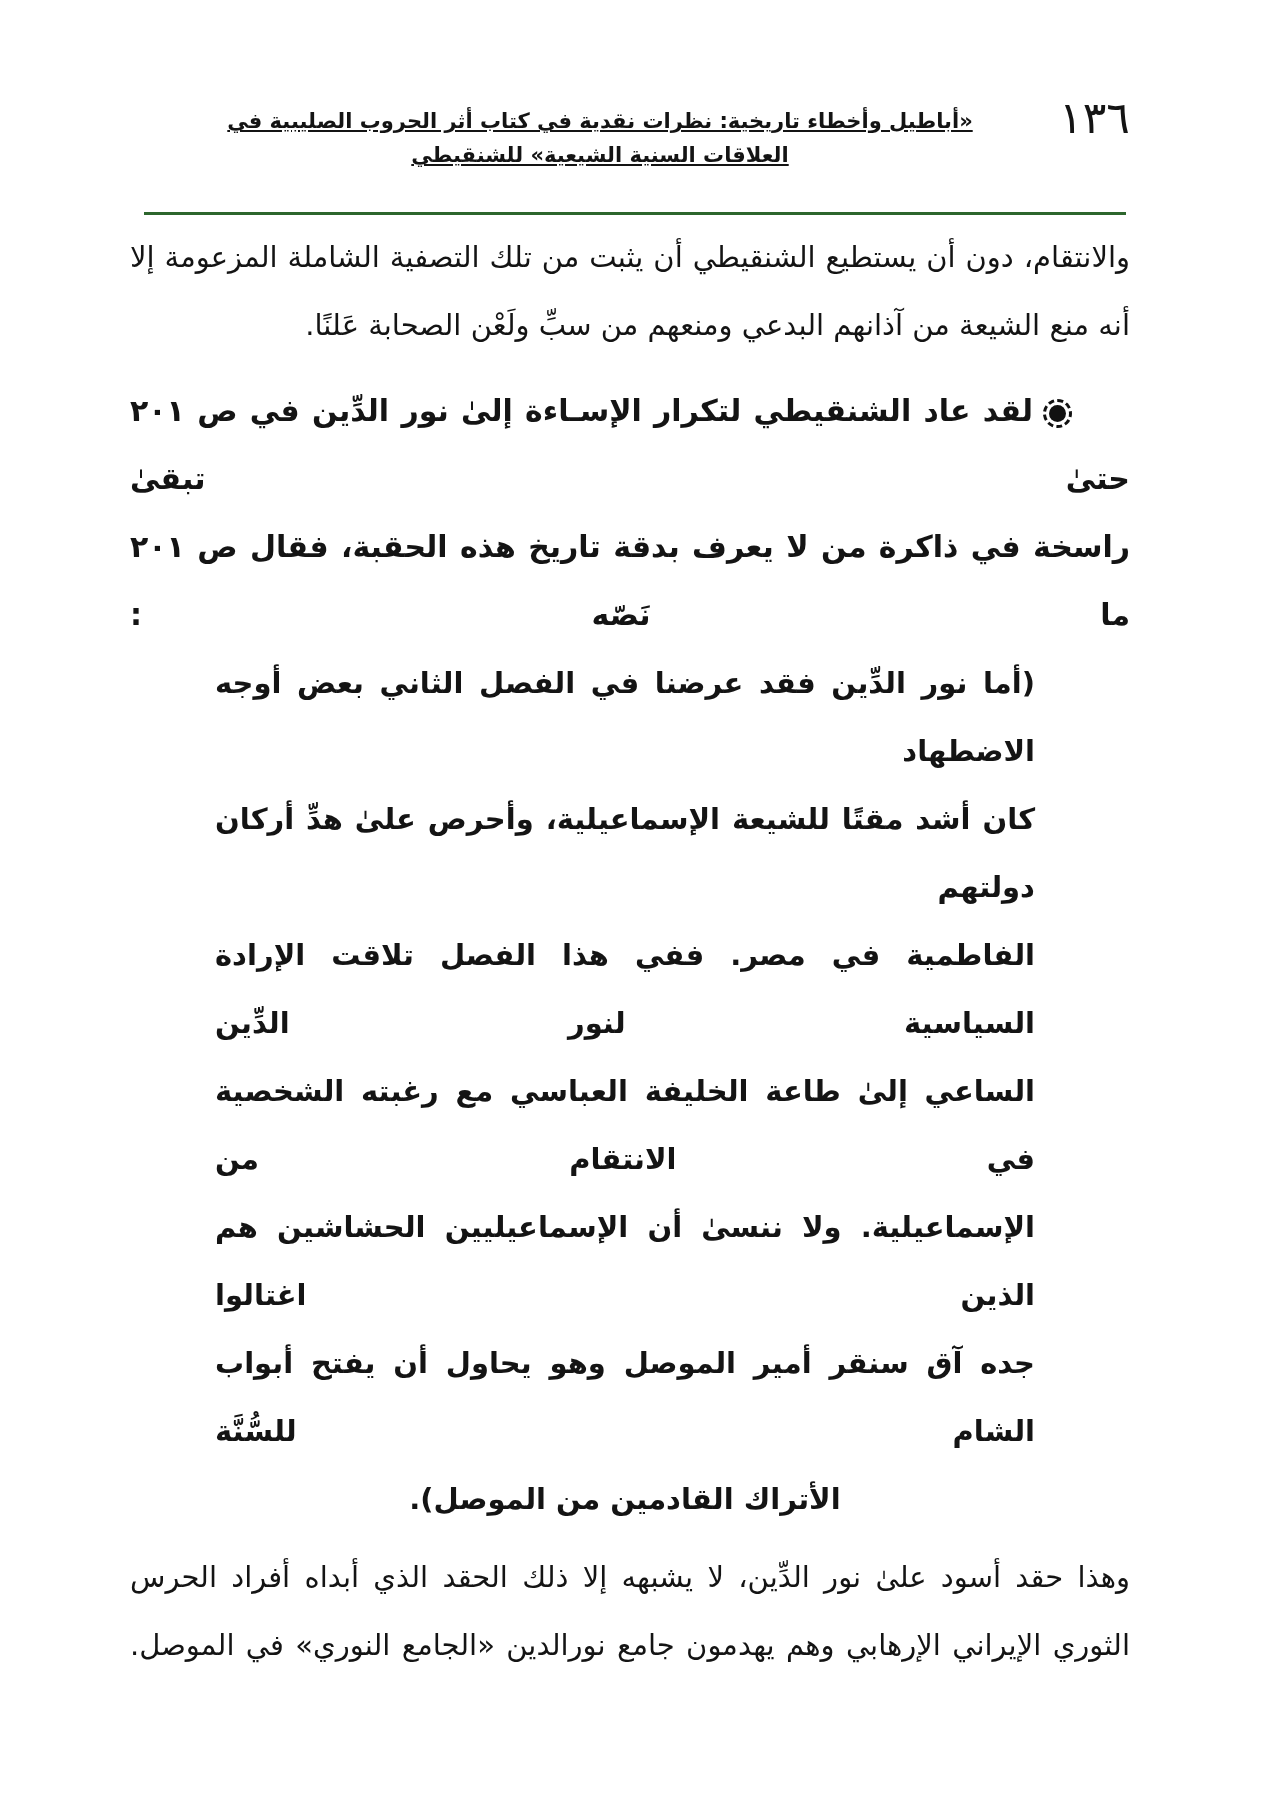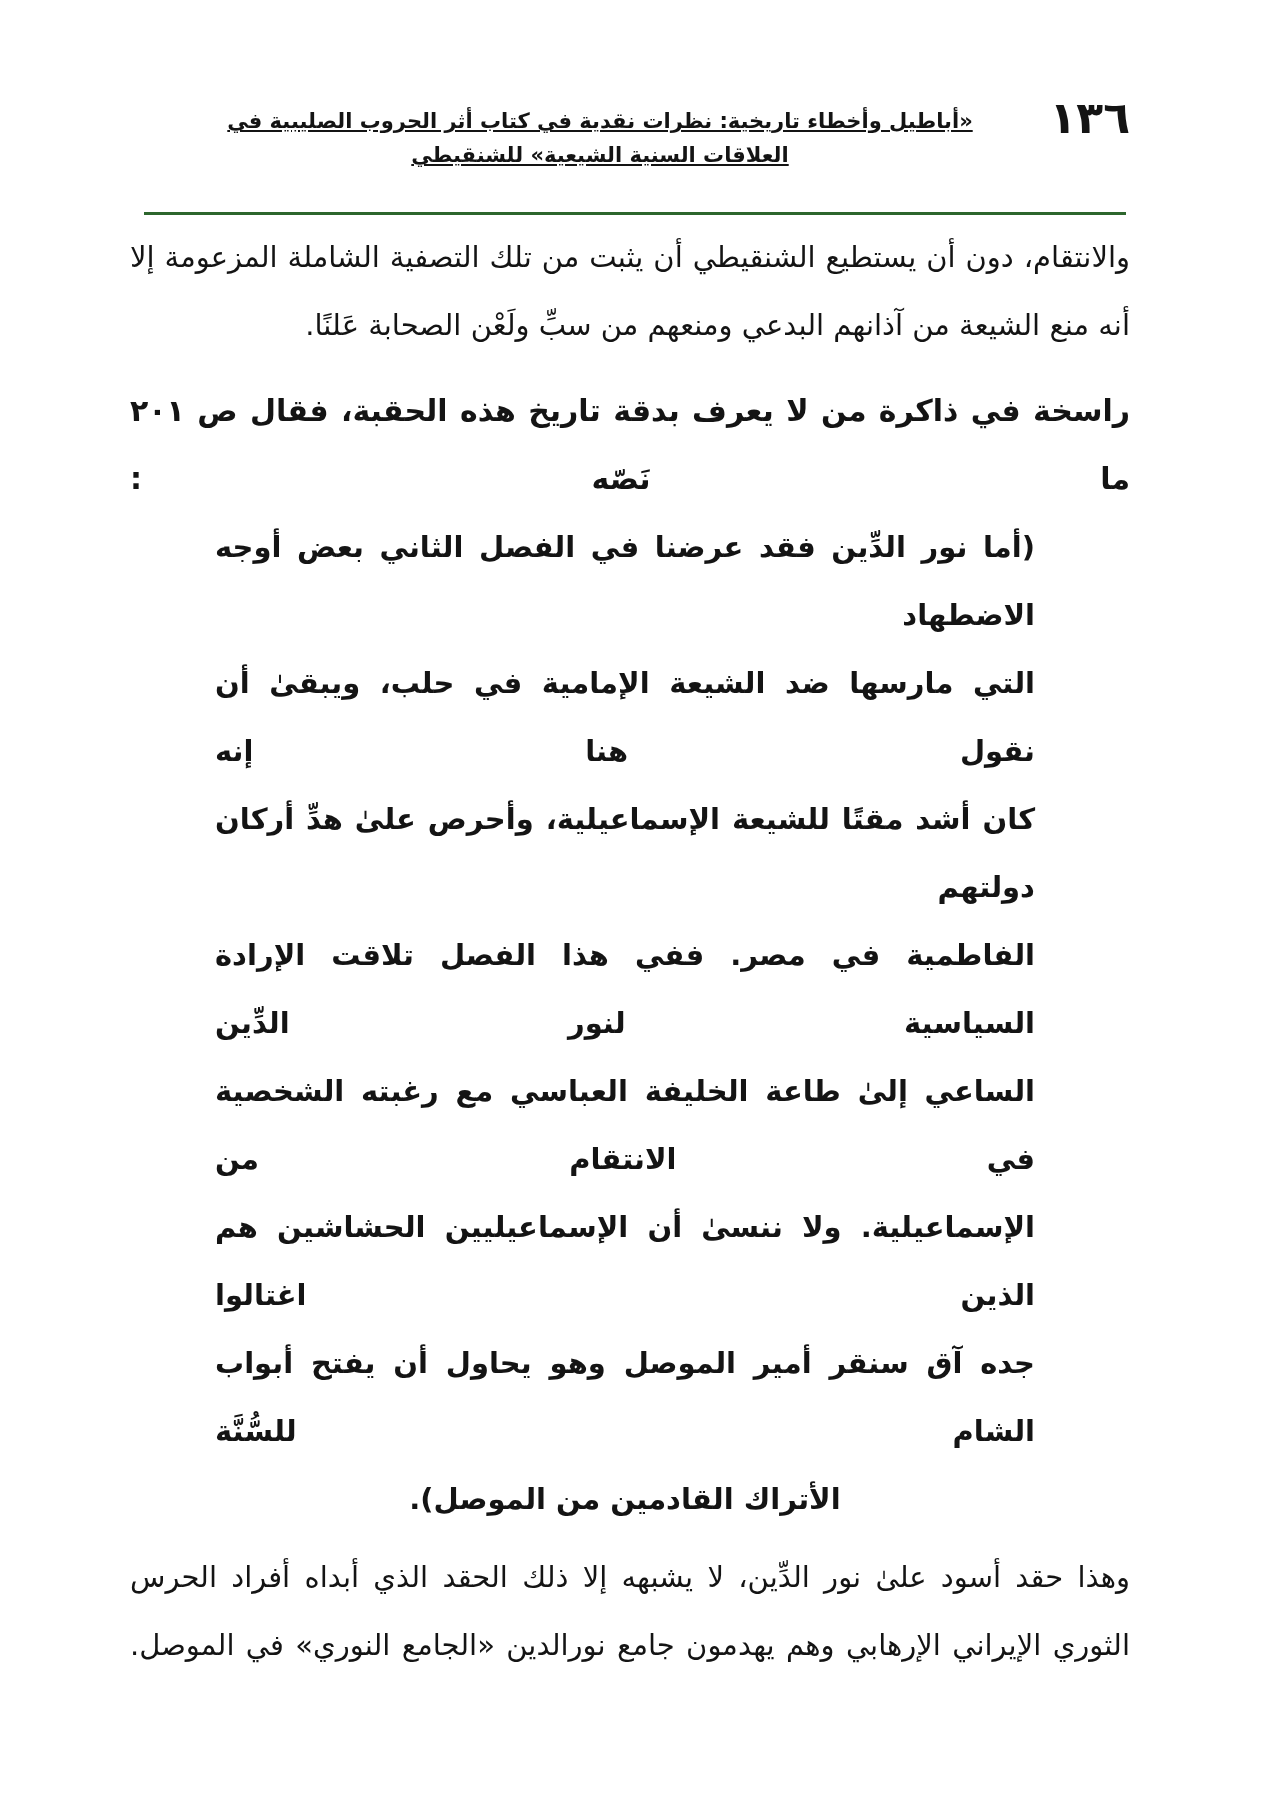--- a/index.html
+++ b/index.html
@@ -18,21 +18,21 @@
   .header-title{
     text-align:center;
     font-size:21px;font-weight:bold;
     line-height:34px;
     padding:0 120px 0 60px;
     text-decoration:underline;
   }
   .page-number{
     position:absolute;
     top:88px;right:0;
-    font-size:44px;font-weight:bold;
+    font-size:44px;font-weight:normal;
     line-height:60px;
   }
   .rule{
     border:none;
     border-top:3px solid #2d662d;
     margin:40px 4px 0 14px;
   }
   
   .body-text{margin-top:8px;}
   .para{margin:0;padding:0;}
@@ -77,26 +77,28 @@
     <hr class="rule" style="border-top-color: rgb(45, 102, 45);">
 
     <main class="body-text">
 
       <div class="para p1">
         <div class="line j">والانتقام، دون أن يستطيع الشنقيطي أن يثبت من تلك التصفية الشاملة المزعومة إلا</div>
         <div class="line r">أنه منع الشيعة من آذانهم البدعي ومنعهم من سبِّ ولَعْن الصحابة عَلنًا.</div>
       </div>
 
       <div class="para p2">
+        <div class="line j bold indent">
+          <span class="bullet"></span><span>لقد عاد الشنقيطي لتكرار الإسـاءة إلىٰ نور الدِّين في ص ٢٠١ حتىٰ تبقىٰ</span>
+        </div>
         <div class="line j bold">راسخة في ذاكرة من لا يعرف بدقة تاريخ هذه الحقبة، فقال ص ٢٠١ ما نَصّه :</div>
       </div>
 
       <blockquote class="para quote">
         <div class="line j bold">(أما نور الدِّين فقد عرضنا في الفصل الثاني بعض أوجه الاضطهاد</div>
-        <div class="line j bold">التي مارسها ضد الشيعة الإمامية في حلب، ويبقىٰ أن نقول هنا إنه</div>
         <div class="line j bold">كان أشد مقتًا للشيعة الإسماعيلية، وأحرص علىٰ هدِّ أركان دولتهم</div>
         <div class="line j bold">الفاطمية في مصر. ففي هذا الفصل تلاقت الإرادة السياسية لنور الدِّين</div>
         <div class="line j bold">الساعي إلىٰ طاعة الخليفة العباسي مع رغبته الشخصية في الانتقام من</div>
         <div class="line j bold">الإسماعيلية. ولا ننسىٰ أن الإسماعيليين الحشاشين هم الذين اغتالوا</div>
         <div class="line j bold">جده آق سنقر أمير الموصل وهو يحاول أن يفتح أبواب الشام للسُّنَّة</div>
         <div class="line c bold">الأتراك القادمين من الموصل).</div>
       </blockquote>
 
       <div class="para p3">
         <div class="line j">وهذا حقد أسود علىٰ نور الدِّين، لا يشبهه إلا ذلك الحقد الذي أبداه أفراد الحرس</div>

